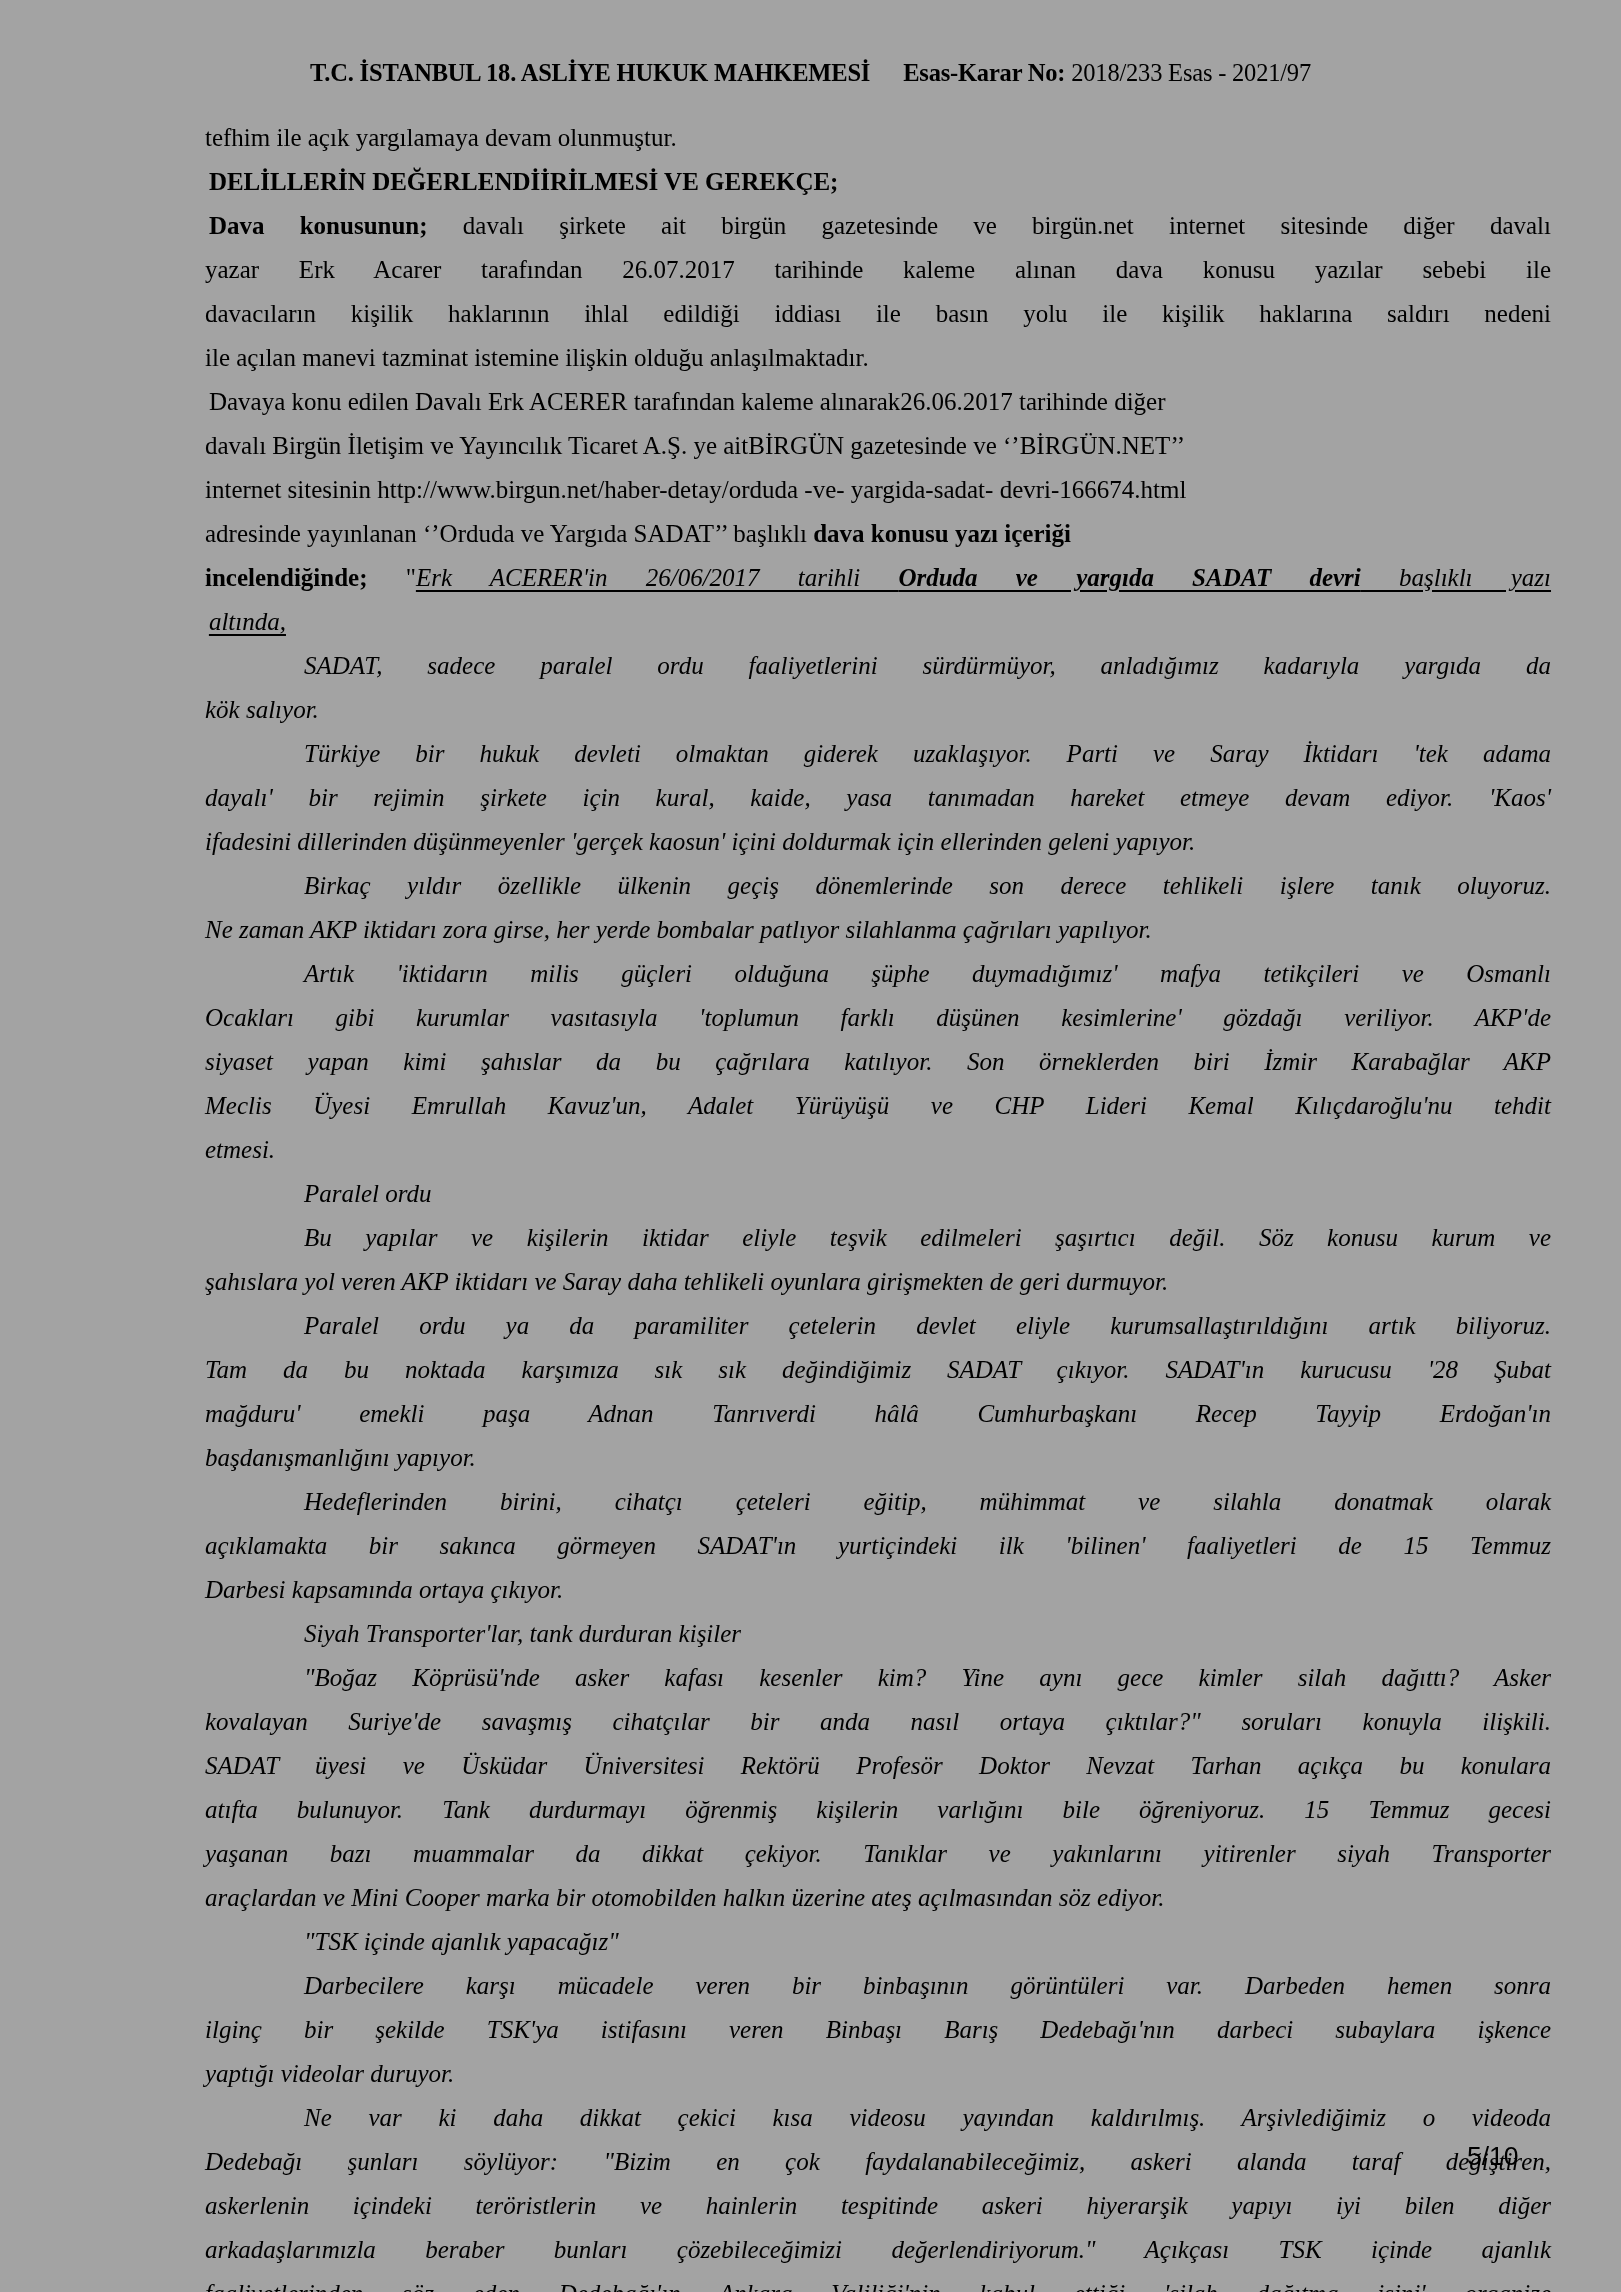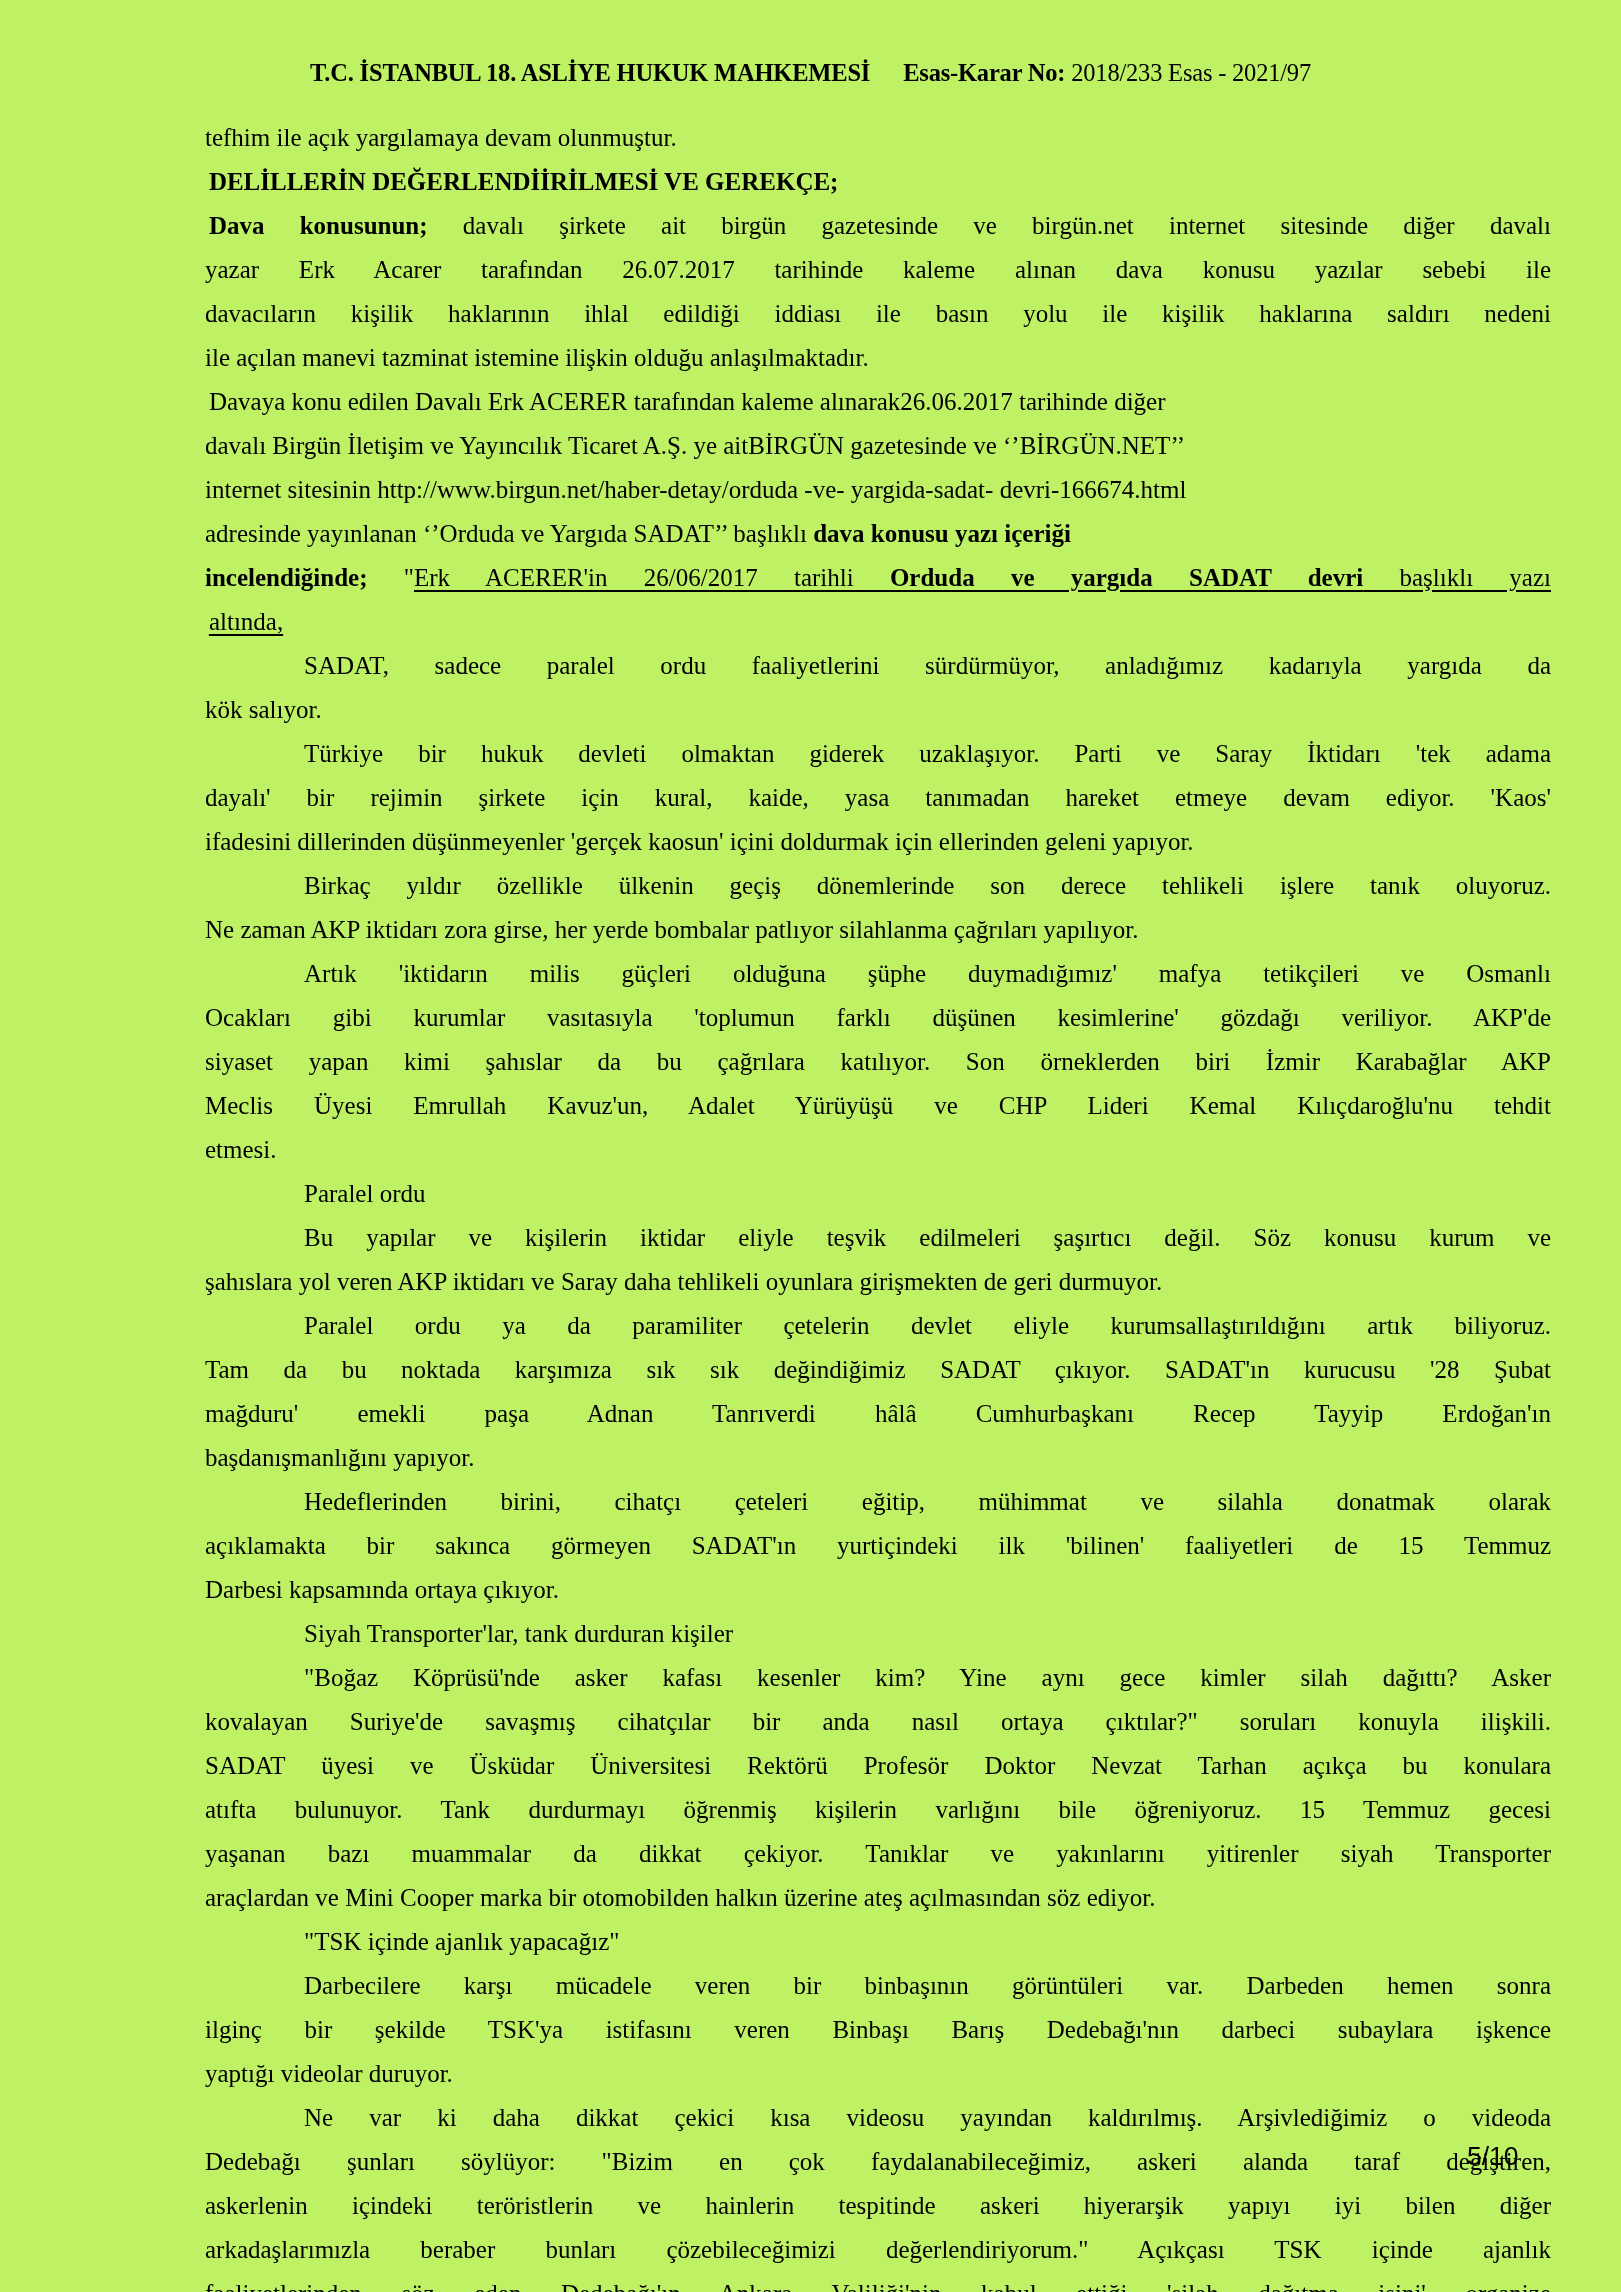--- a/index.html
+++ b/index.html
@@ -1,28 +1,28 @@
 <!DOCTYPE html>
 <html><head>
 <meta charset="utf-8">
 <style>
   html, body { margin: 0; padding: 0; background: #ffffff; }
   body { width: 1621px; height: 2293px; position: relative; overflow: hidden; }
-  .page { position: absolute; left: 0; top: 0; width: 1621px; height: 2293px; background: #bef264; color: #000; font-family: "Liberation Serif", "DejaVu Serif", serif; }
+  .page { position: absolute; left: 0; top: 0; width: 1621px; height: 2293px; background: #a3a3a3; color: #000; font-family: "Liberation Serif", "DejaVu Serif", serif; }
   .header { position: absolute; top: 59px; left: 0; width: 1621px; text-align: center; font-size: 24.5px; font-weight: bold; letter-spacing: -0.2px; white-space: nowrap; }
   .header .gap { display: inline-block; width: 33px; }
   .header .caseno-label { font-weight: bold; }
   .header .caseno-value { font-weight: normal; }
   .body { position: absolute; left: 193px; top: 116px; width: 1358px; font-size: 25px; }
   .line { display: block; white-space: nowrap; height: 44px; line-height: 44px; text-align: justify; text-align-last: justify; margin-left: 12px; }
   .line.last { text-align-last: left; }
   .line.indent { padding-left: 99px; }
   .line.lead { padding-left: 3.9px; }
   .bold { font-weight: bold; }
-  .ital { }
+  .ital { font-style: italic; }
   .u { text-decoration: underline; text-underline-offset: 3.9px; }
   .pagenum { position: absolute; left: 1443px; top: 2141px; font-family: "Liberation Sans", "DejaVu Sans", sans-serif; font-size: 26.5px; margin-left: 24px; }
 </style>
 </head>
 <body>
 
 <div class="page">
 
   <div class="header">
     <span>T.C. İSTANBUL 18. ASLİYE HUKUK MAHKEMESİ</span><span class="gap"></span><span class="caseno-label">Esas-Karar No:</span> <span class="caseno-value">2018/233 Esas - 2021/97</span>

